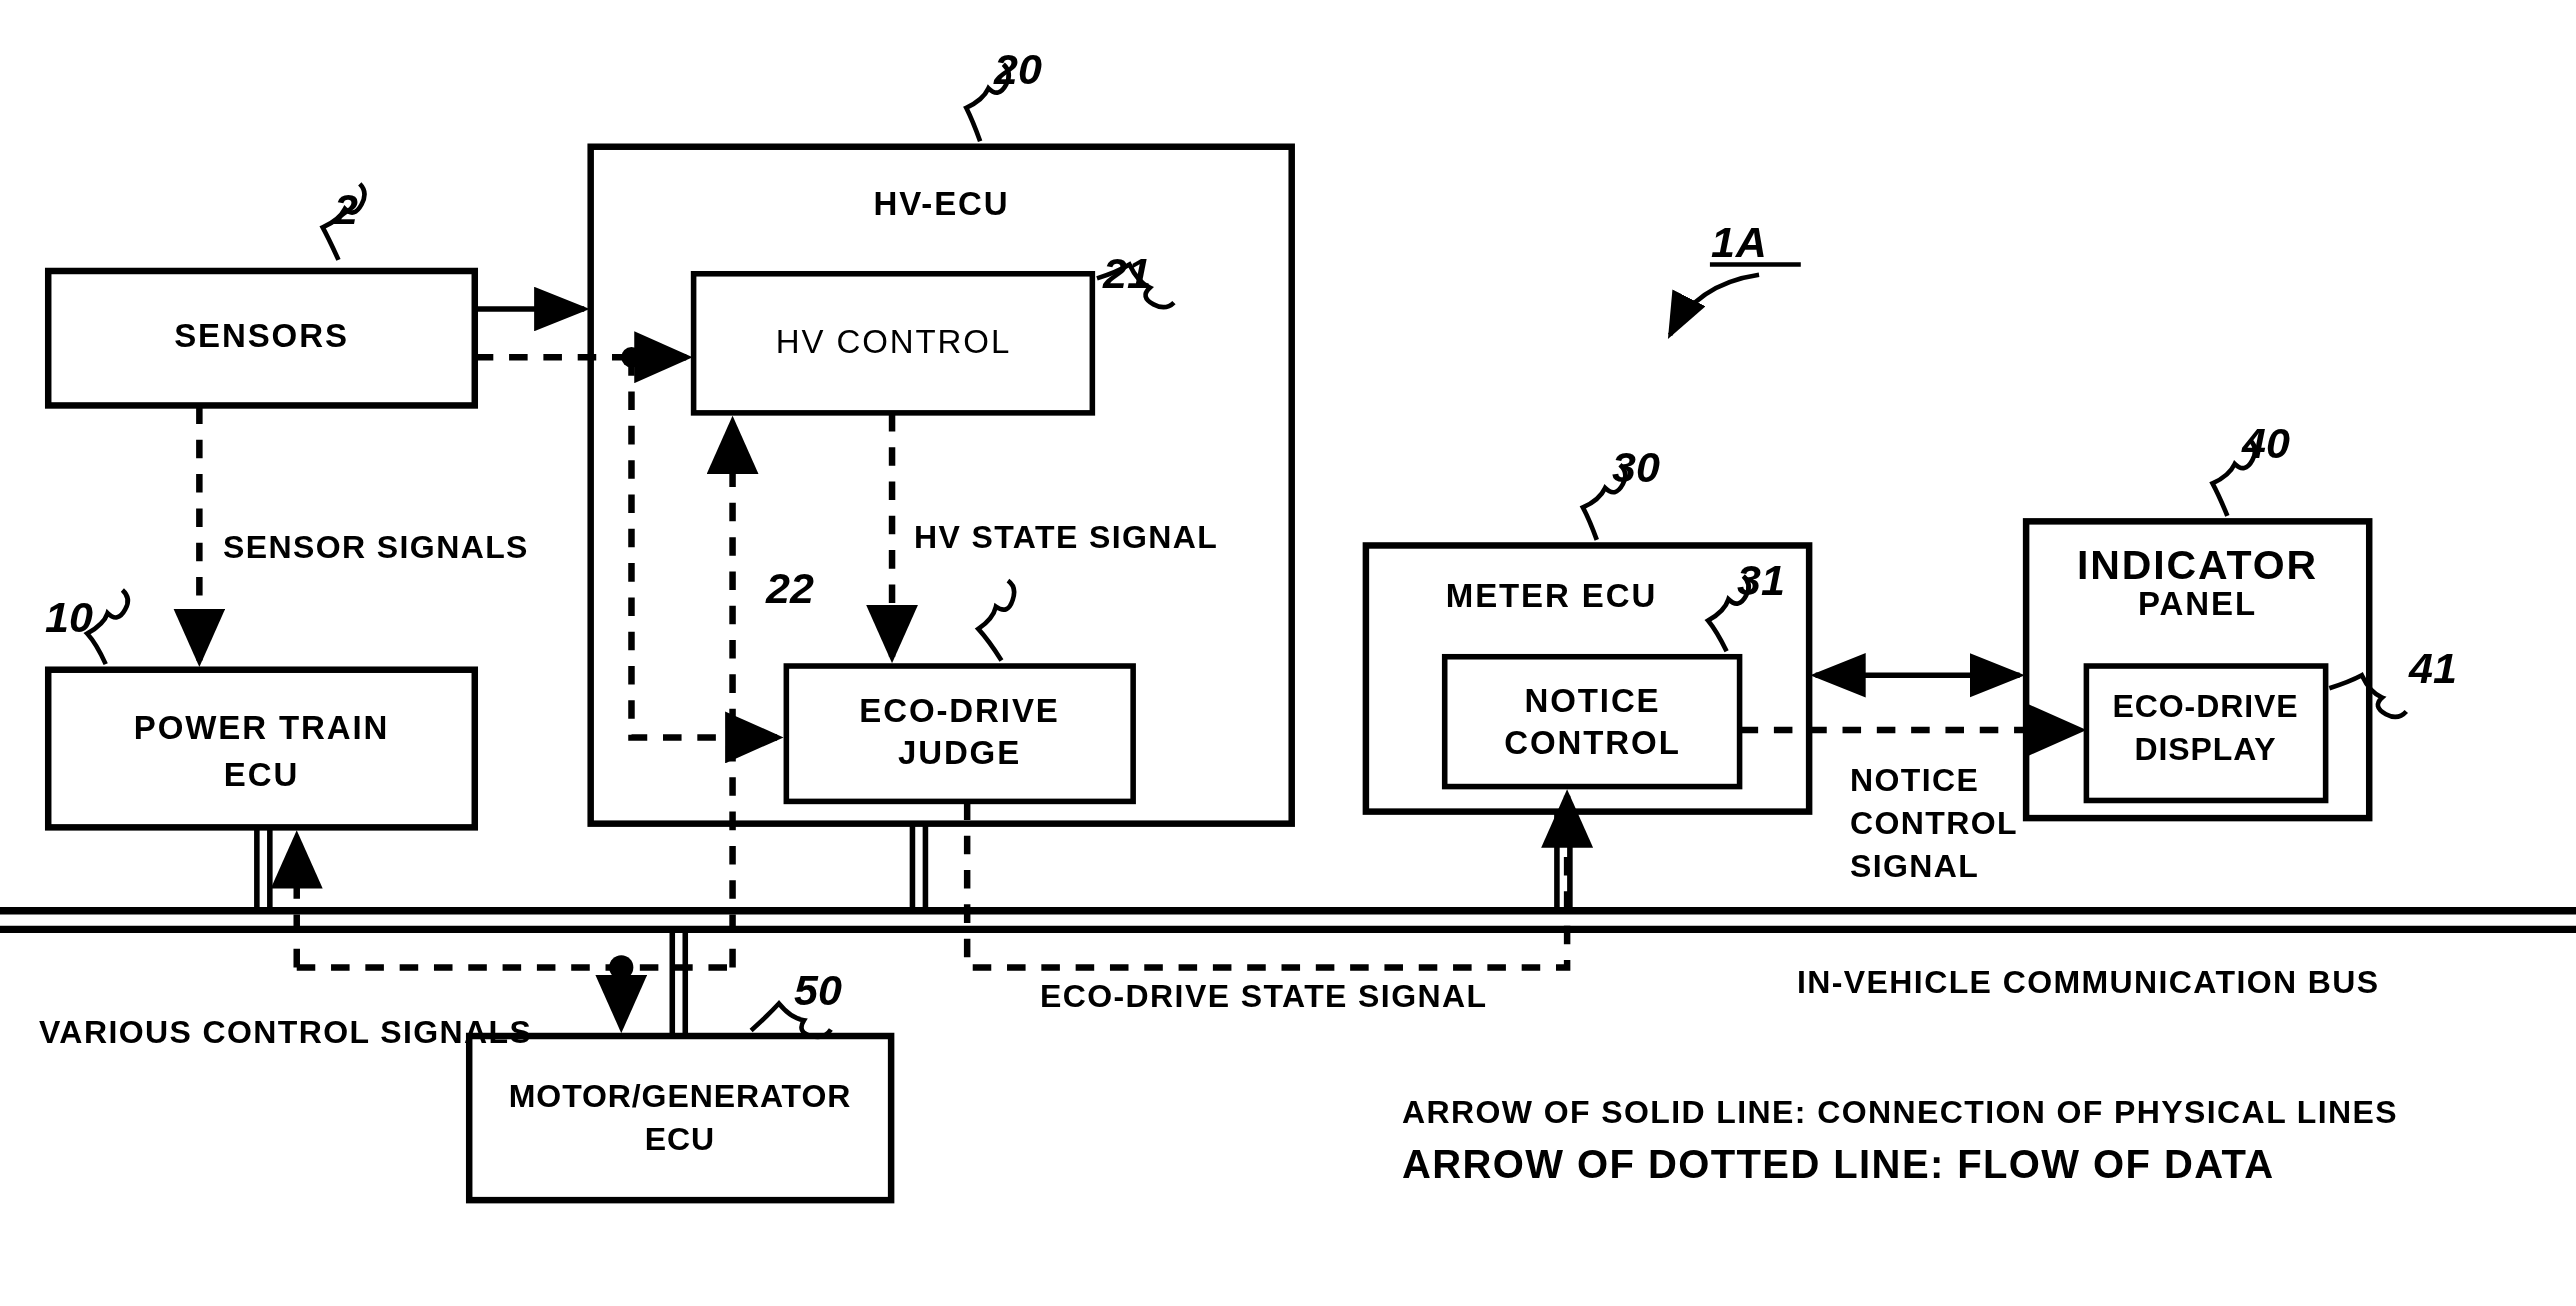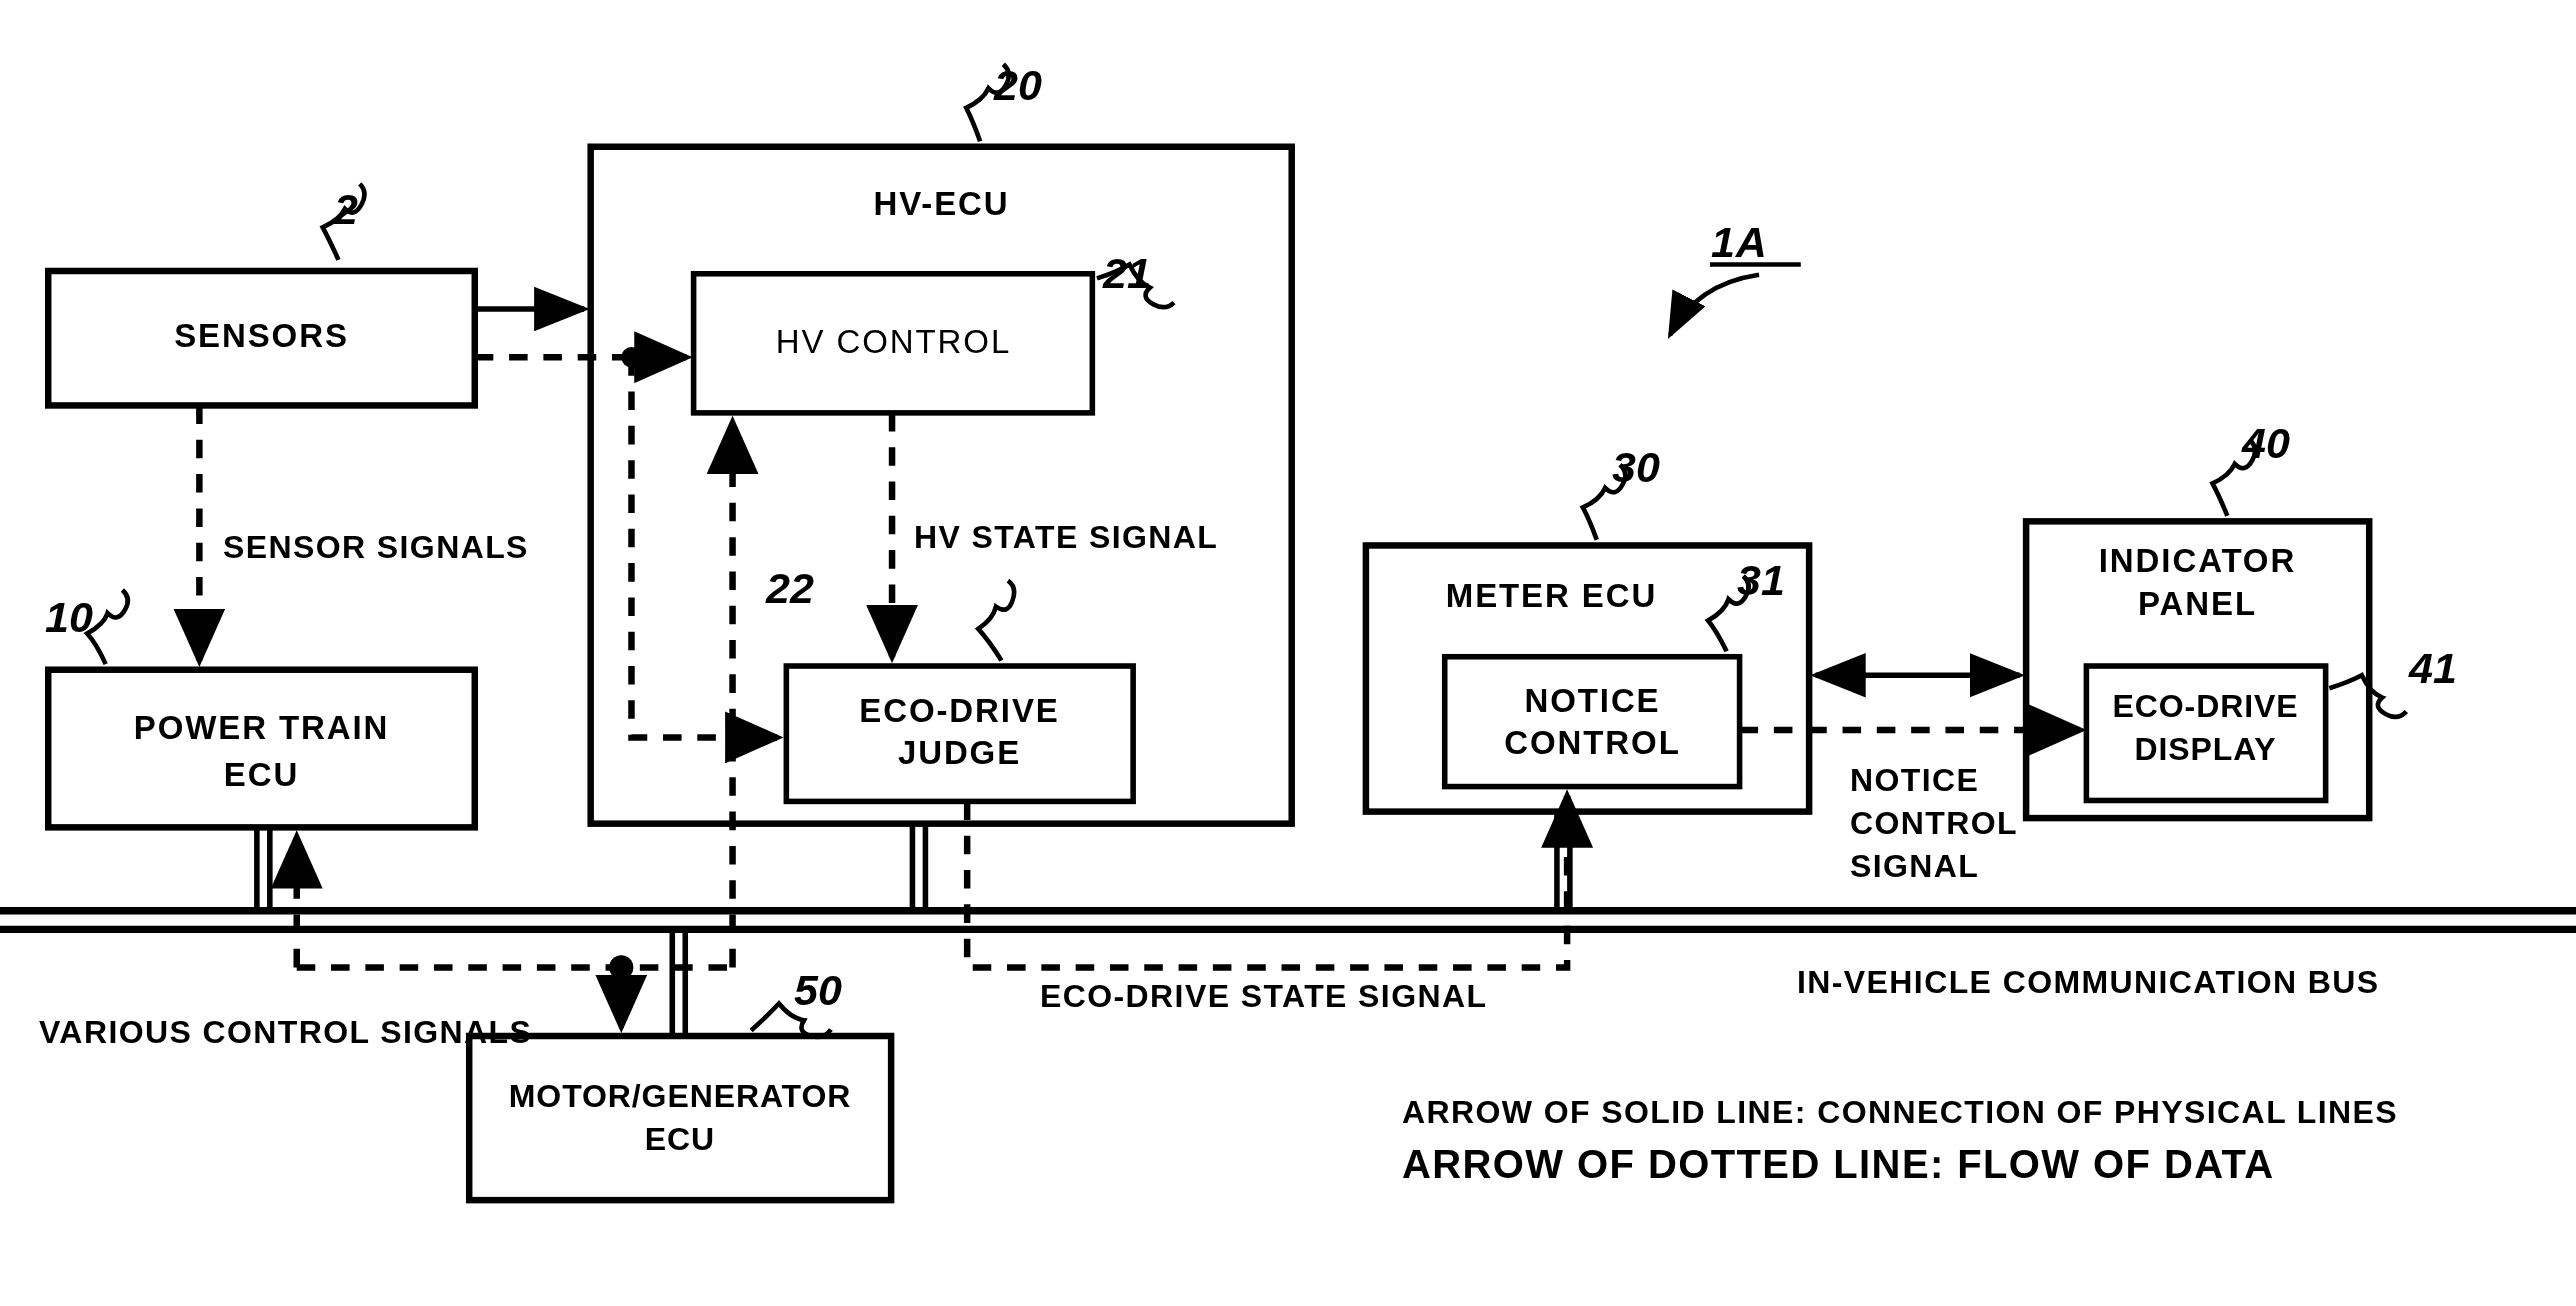--- a/index.html
+++ b/index.html
@@ -111,32 +111,32 @@
   <div style="position:absolute;left:694px;top:323px;width:399px;text-align:center;font-size:33px;font-weight:400;letter-spacing:1.9px;">HV CONTROL</div>
 
   <div style="position:absolute;left:786px;top:692px;width:347px;text-align:center;font-size:33px;font-weight:700;letter-spacing:1.9px;">ECO-DRIVE</div>
   <div style="position:absolute;left:786px;top:734px;width:347px;text-align:center;font-size:33px;font-weight:700;letter-spacing:1.9px;">JUDGE</div>
 
   <div style="position:absolute;left:1366px;top:577px;width:371px;text-align:center;font-size:33px;font-weight:700;letter-spacing:1.9px;">METER ECU</div>
 
   <div style="position:absolute;left:1445px;top:682px;width:295px;text-align:center;font-size:33px;font-weight:700;letter-spacing:1.9px;">NOTICE</div>
   <div style="position:absolute;left:1445px;top:724px;width:295px;text-align:center;font-size:33px;font-weight:700;letter-spacing:1.9px;">CONTROL</div>
 
-  <div style="position:absolute;left:2026px;top:542px;width:343px;text-align:center;font-size:33px;font-weight:700;letter-spacing:1.9px;">INDICATOR</div>
+  <div style="position:absolute;left:2026px;top:542px;width:343px;text-align:center;font-size:41px;font-weight:700;letter-spacing:1.9px;">INDICATOR</div>
   <div style="position:absolute;left:2026px;top:585px;width:343px;text-align:center;font-size:33px;font-weight:700;letter-spacing:1.9px;">PANEL</div>
 
   <div style="position:absolute;left:2086px;top:688px;width:239px;text-align:center;font-size:32px;font-weight:700;letter-spacing:0.9px;">ECO-DRIVE</div>
   <div style="position:absolute;left:2086px;top:731px;width:239px;text-align:center;font-size:32px;font-weight:700;letter-spacing:0.9px;">DISPLAY</div>
 
   <div style="position:absolute;left:469px;top:1078px;width:422px;text-align:center;font-size:32px;font-weight:700;letter-spacing:0.9px;">MOTOR/GENERATOR</div>
   <div style="position:absolute;left:469px;top:1121px;width:422px;text-align:center;font-size:32px;font-weight:700;letter-spacing:0.9px;">ECU</div>
 
   <div style="position:absolute;left:334px;top:185px;font-size:43px;font-weight:700;font-style:italic;">2</div>
   <div style="position:absolute;left:45px;top:593px;font-size:43px;font-weight:700;font-style:italic;">10</div>
-  <div style="position:absolute;left:994px;top:45px;font-size:43px;font-weight:700;font-style:italic;margin-top:16px;">20</div>
+  <div style="position:absolute;left:994px;top:45px;font-size:43px;font-weight:700;font-style:italic;">20</div>
   <div style="position:absolute;left:1103px;top:249px;font-size:43px;font-weight:700;font-style:italic;">21</div>
   <div style="position:absolute;left:766px;top:564px;font-size:43px;font-weight:700;font-style:italic;">22</div>
   <div style="position:absolute;left:1612px;top:443px;font-size:43px;font-weight:700;font-style:italic;">30</div>
   <div style="position:absolute;left:1737px;top:556px;font-size:43px;font-weight:700;font-style:italic;">31</div>
   <div style="position:absolute;left:2242px;top:419px;font-size:43px;font-weight:700;font-style:italic;">40</div>
   <div style="position:absolute;left:2409px;top:644px;font-size:43px;font-weight:700;font-style:italic;">41</div>
   <div style="position:absolute;left:794px;top:966px;font-size:43px;font-weight:700;font-style:italic;">50</div>
   <div style="position:absolute;left:1711px;top:218px;font-size:43px;font-weight:700;font-style:italic;letter-spacing:0.9px;">1A</div>
 
   <div style="position:absolute;left:223px;top:529px;font-size:32px;font-weight:700;letter-spacing:1.4px;white-space:nowrap;">SENSOR SIGNALS</div>

